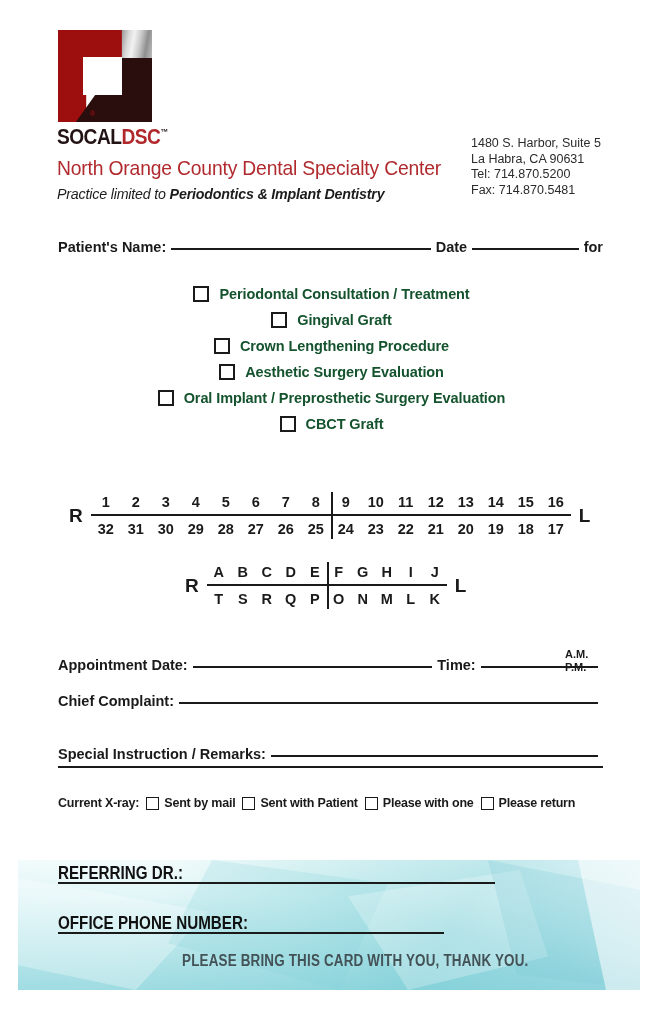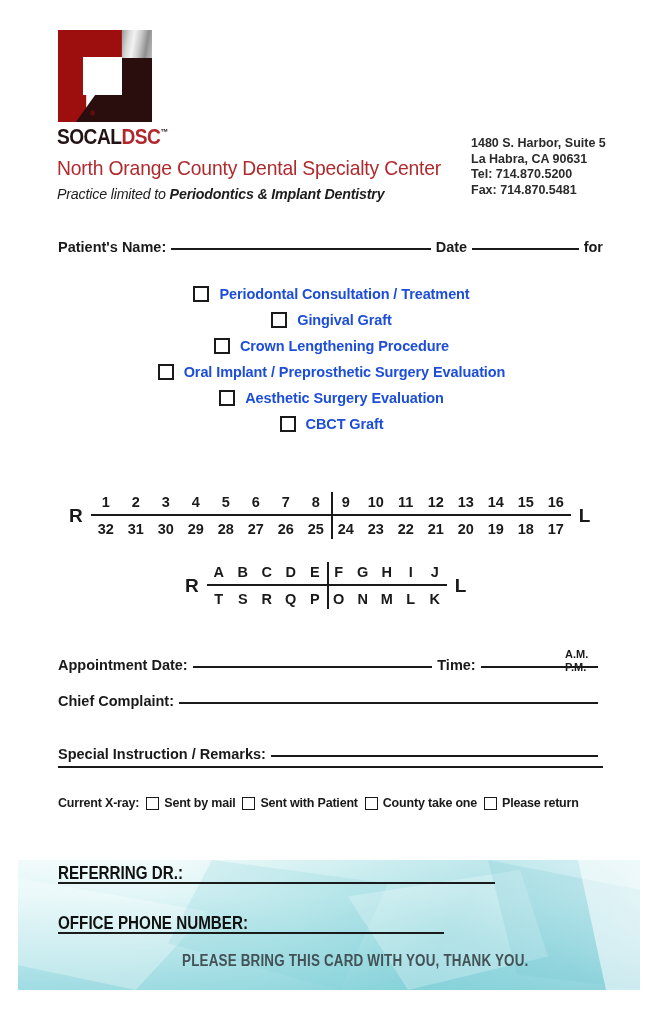--- a/index.html
+++ b/index.html
@@ -167,21 +167,21 @@
     white-space: nowrap;
   }
   .practice-sub b { font-weight: bold; }
 
   .address {
     position: absolute;
     left: 471px;
     top: 136px;
     font-family: "Liberation Sans", sans-serif;
     font-size: 12.5px;
-    font-weight: bold;
+    font-weight: normal;
     color: #2b2b2b;
     line-height: 15.5px;
     white-space: nowrap;
   }
 
   
   .content { position: absolute; left: 0; top: 0; width: 663px; height: 1024px; }
 
   .row-name {
     position: absolute;
@@ -222,21 +222,21 @@
     width: 12px;
     height: 12px;
     border: 2px solid #1a1a1a;
     background: #fff;
     margin-right: 10px;
     flex: none;
   }
   .check-label {
     font-size: 14.5px;
     font-weight: bold;
-    color: #1d4ed8;
+    color: #14532d;
     letter-spacing: -0.1px;
   }
 
   
   .tooth-chart {
     position: absolute;
     display: flex;
     align-items: center;
   }
   .tooth-chart.permanent { left: 69px; top: 492px; }
@@ -435,25 +435,25 @@
       <div class="check-row">
         <span class="checkbox"></span>
         <span class="check-label">Gingival Graft</span>
       </div>
       <div class="check-row">
         <span class="checkbox"></span>
         <span class="check-label">Crown Lengthening Procedure</span>
       </div>
       <div class="check-row">
         <span class="checkbox"></span>
-        <span class="check-label">Oral Implant / Preprosthetic Surgery Evaluation</span>
+        <span class="check-label">Aesthetic Surgery Evaluation</span>
       </div>
       <div class="check-row">
         <span class="checkbox"></span>
-        <span class="check-label">Aesthetic Surgery Evaluation</span>
+        <span class="check-label">Oral Implant / Preprosthetic Surgery Evaluation</span>
       </div>
       <div class="check-row">
         <span class="checkbox"></span>
         <span class="check-label">CBCT Graft</span>
       </div>
     </div>
 
     <div class="tooth-chart permanent">
       <span class="side-letter left">R</span>
       <div class="grid-wrap">
@@ -554,21 +554,21 @@
     </div>
     <div class="row-blank"></div>
 
     <div class="xray-row">
       <span class="xlabel">Current X-ray:</span>
       <span class="checkbox"></span>
       <span class="xlabel">Sent by mail</span>
       <span class="checkbox"></span>
       <span class="xlabel">Sent with Patient</span>
       <span class="checkbox"></span>
-      <span class="xlabel">County take one</span>
+      <span class="xlabel">Please with one</span>
       <span class="checkbox"></span>
       <span class="xlabel">Please return</span>
     </div>
 
     <div class="field-big field-referring">
       <span class="flabel">REFERRING DR.:</span>
       <span class="rule" style="width:437px;border-bottom-width:2px;margin-left:-22px"></span>
     </div>
 
     <div class="field-big field-phone">

